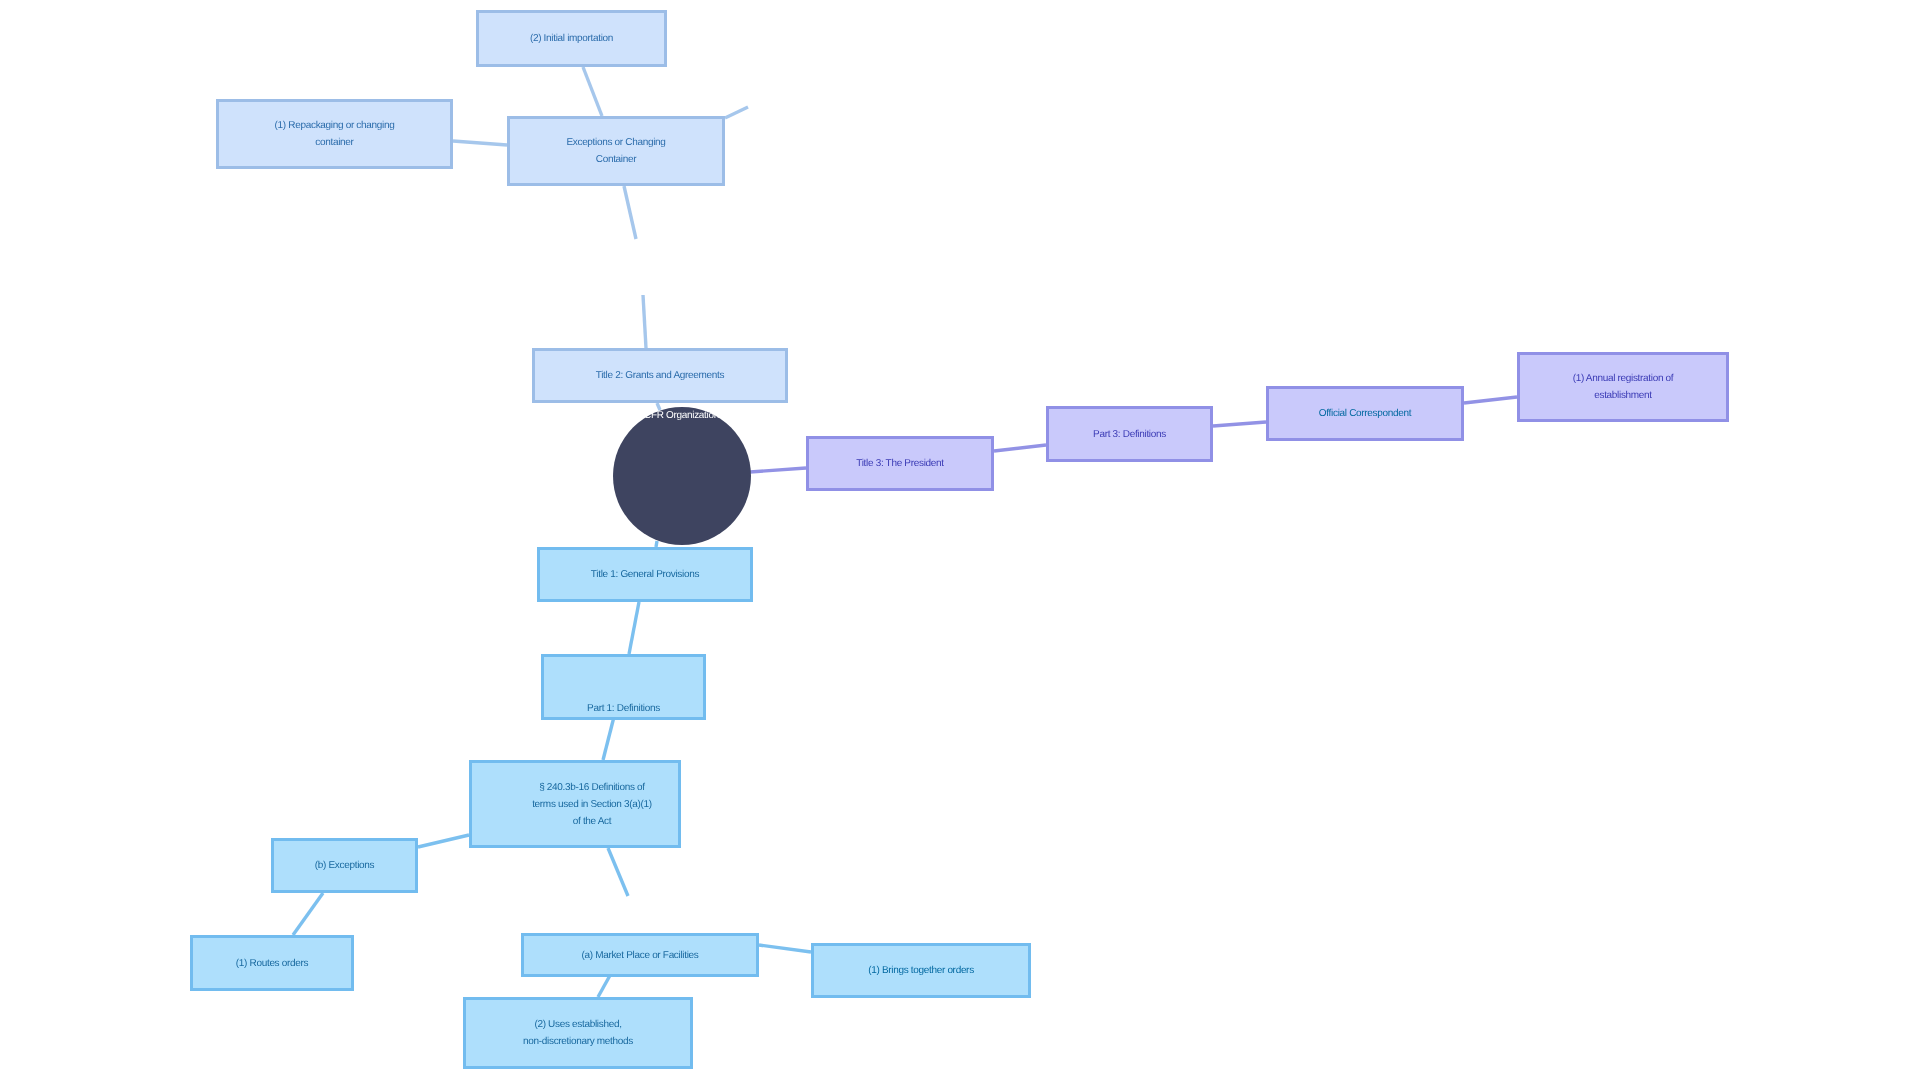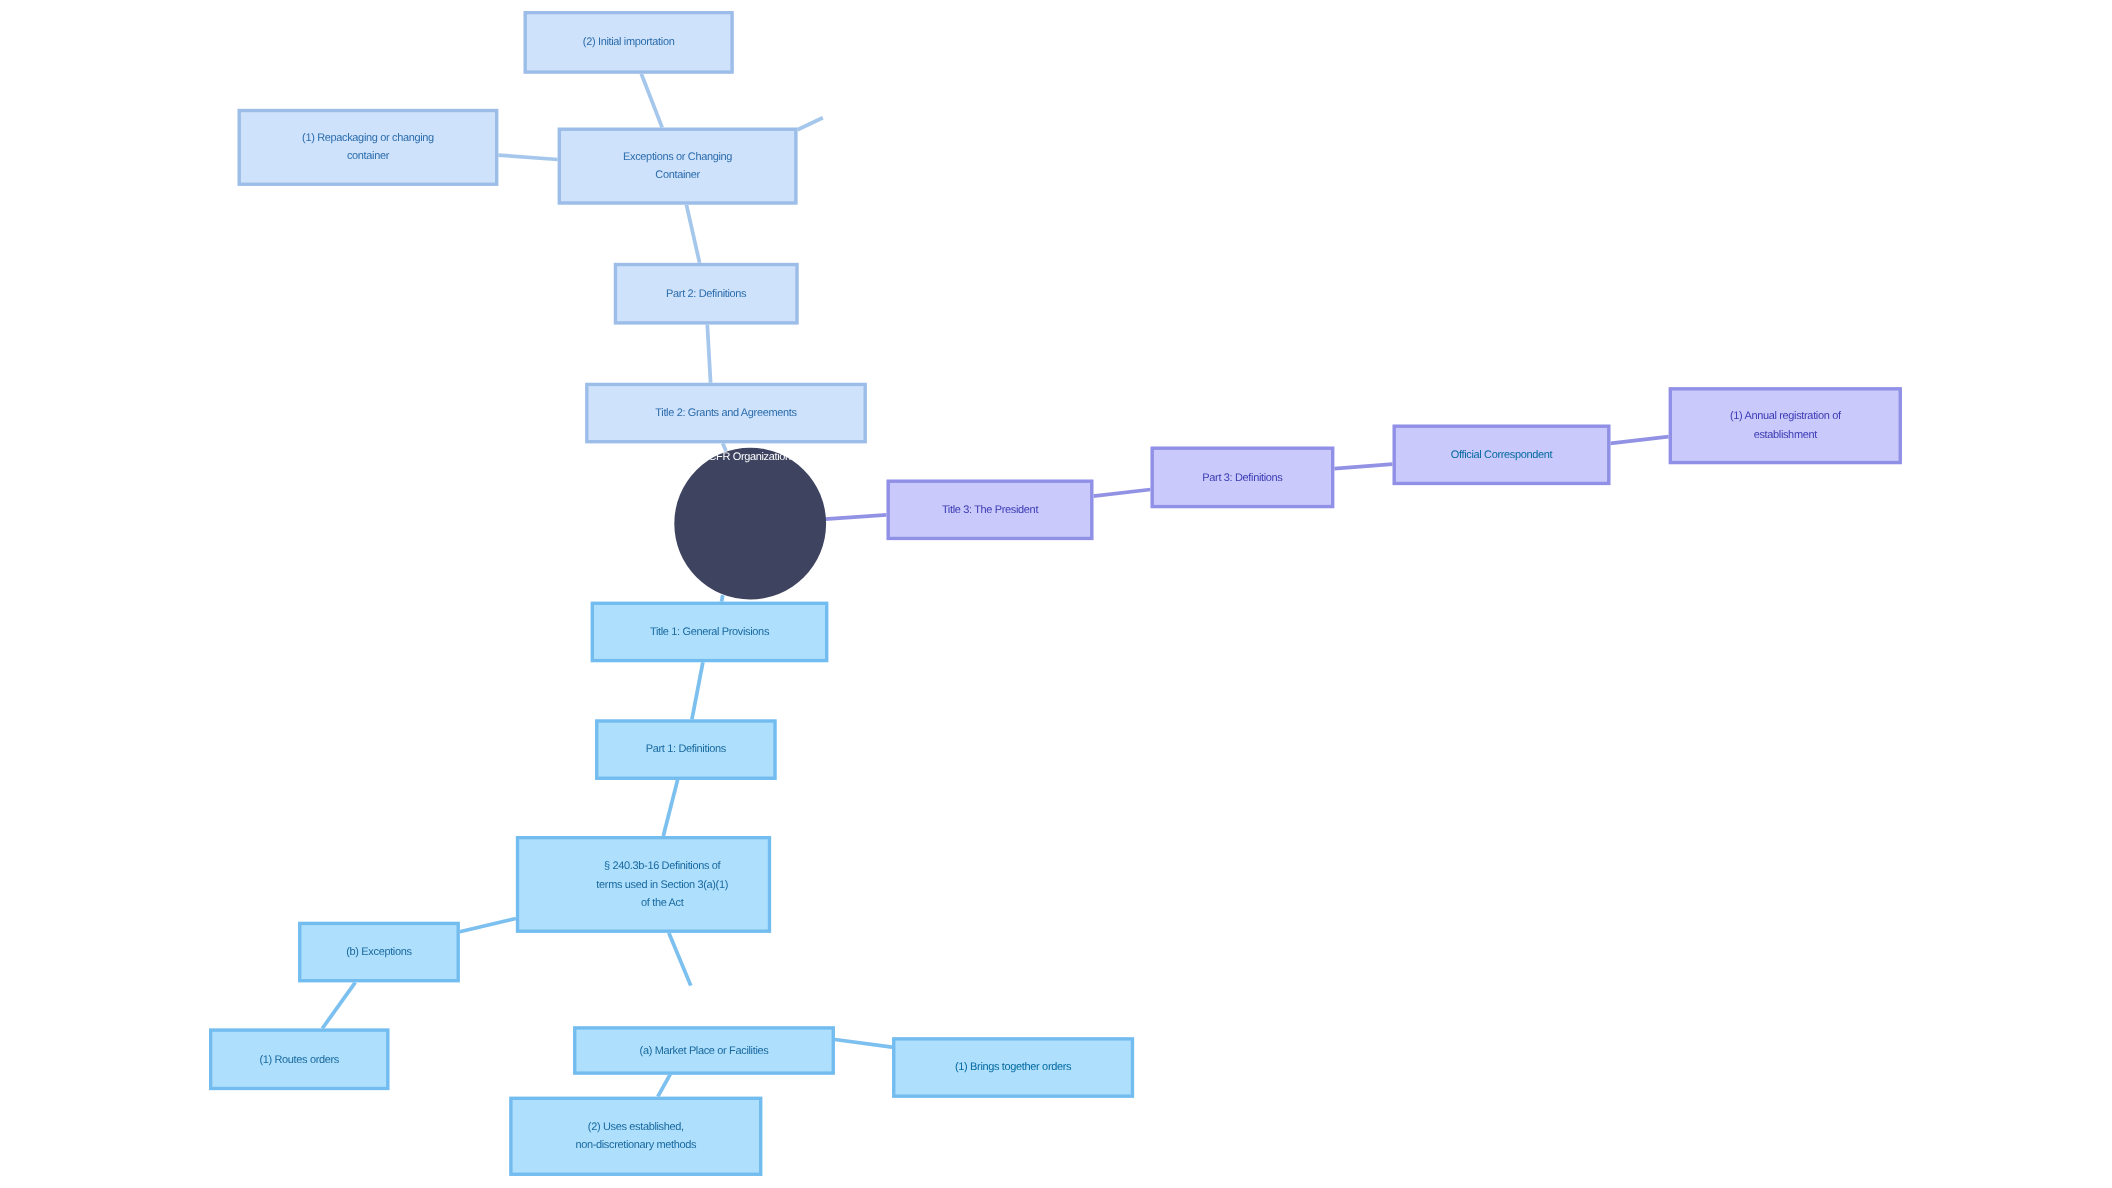--- a/index.html
+++ b/index.html
@@ -49,46 +49,43 @@
     <span class="mm-label">(2) Initial importation</span>
   </div>
   <div class="mm-node" style="left: 216px; top: 99px; width: 237px; height: 70px; background: rgb(207, 226, 252); border-color: rgb(156, 189, 231); color: rgb(43, 108, 171);">
     <span class="mm-label">(1) Repackaging or changing
 container</span>
   </div>
   <div class="mm-node" style="left: 507px; top: 116px; width: 218px; height: 70px; background: rgb(207, 226, 252); border-color: rgb(156, 189, 231); color: rgb(43, 108, 171);">
     <span class="mm-label">Exceptions or Changing
 Container</span>
   </div>
-  <div class="mm-node" style="left: 558px; top: 239px; width: 168px; height: 56px; background: rgb(207, 226, 252); border-color: rgb(156, 189, 231); color: rgb(43, 108, 171);">
-    <span class="mm-label">Part 2: Definitions</span>
-  </div>
   <div class="mm-node" style="left: 520px; top: 348px; width: 256px; height: 55px; background: rgb(207, 226, 252); border-color: rgb(156, 189, 231); color: rgb(43, 108, 171); margin-left: 12px;">
     <span class="mm-label">Title 2: Grants and Agreements</span>
   </div>
   <div class="mm-node" style="left: 806px; top: 436px; width: 188px; height: 55px; background: rgb(201, 201, 251); border-color: rgb(144, 144, 230); color: rgb(59, 59, 181);">
     <span class="mm-label">Title 3: The President</span>
   </div>
   <div class="mm-node" style="left: 1046px; top: 406px; width: 167px; height: 56px; background: rgb(201, 201, 251); border-color: rgb(144, 144, 230); color: rgb(59, 59, 181);">
     <span class="mm-label">Part 3: Definitions</span>
   </div>
   <div class="mm-node" style="left: 1266px; top: 386px; width: 198px; height: 55px; background: rgb(201, 201, 251); border-color: rgb(144, 144, 230); color: #0369a1;">
     <span class="mm-label">Official Correspondent</span>
   </div>
   <div class="mm-node" style="left: 1517px; top: 352px; width: 212px; height: 70px; background: rgb(201, 201, 251); border-color: rgb(144, 144, 230); color: rgb(59, 59, 181);">
     <span class="mm-label">(1) Annual registration of
 establishment</span>
   </div>
   <div class="mm-node" style="left: 537px; top: 547px; width: 216px; height: 55px; background: rgb(174, 223, 252); border-color: rgb(114, 188, 239); color: rgb(25, 105, 159);">
     <span class="mm-label">Title 1: General Provisions</span>
   </div>
-  <div class="mm-node" style="left: 541px; top: 654px; width: 165px; height: 55px; background: rgb(174, 223, 252); border-color: rgb(114, 188, 239); color: rgb(25, 105, 159);">
+  <div class="mm-node" style="left: 541px; top: 654px; width: 165px; height: 66px; background: rgb(174, 223, 252); border-color: rgb(114, 188, 239); color: rgb(25, 105, 159); align-items: flex-end;">
     <span class="mm-label">Part 1: Definitions</span>
   </div>
-  <div class="mm-node" style="left: 469px; top: 760px; width: 232px; height: 88px; background: rgb(174, 223, 252); border-color: rgb(114, 188, 239); color: rgb(25, 105, 159); padding-left: 34px;">
+  <div class="mm-node" style="left: 469px; top: 760px; width: 212px; height: 88px; background: rgb(174, 223, 252); border-color: rgb(114, 188, 239); color: rgb(25, 105, 159); padding-left: 34px;">
     <span class="mm-label">§ 240.3b-16 Definitions of
 terms used in Section 3(a)(1)
 of the Act</span>
   </div>
   <div class="mm-node" style="left: 271px; top: 838px; width: 147px; height: 55px; background: rgb(174, 223, 252); border-color: rgb(114, 188, 239); color: rgb(25, 105, 159);">
     <span class="mm-label">(b) Exceptions</span>
   </div>
   <div class="mm-node" style="left: 190px; top: 935px; width: 164px; height: 56px; background: rgb(174, 223, 252); border-color: rgb(114, 188, 239); color: rgb(25, 105, 159);">
     <span class="mm-label">(1) Routes orders</span>
   </div>

